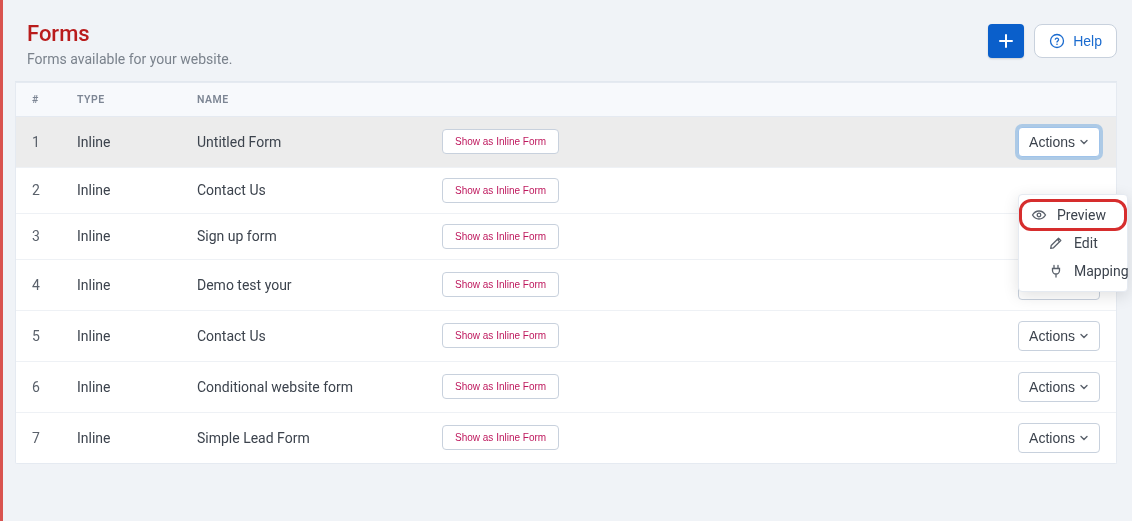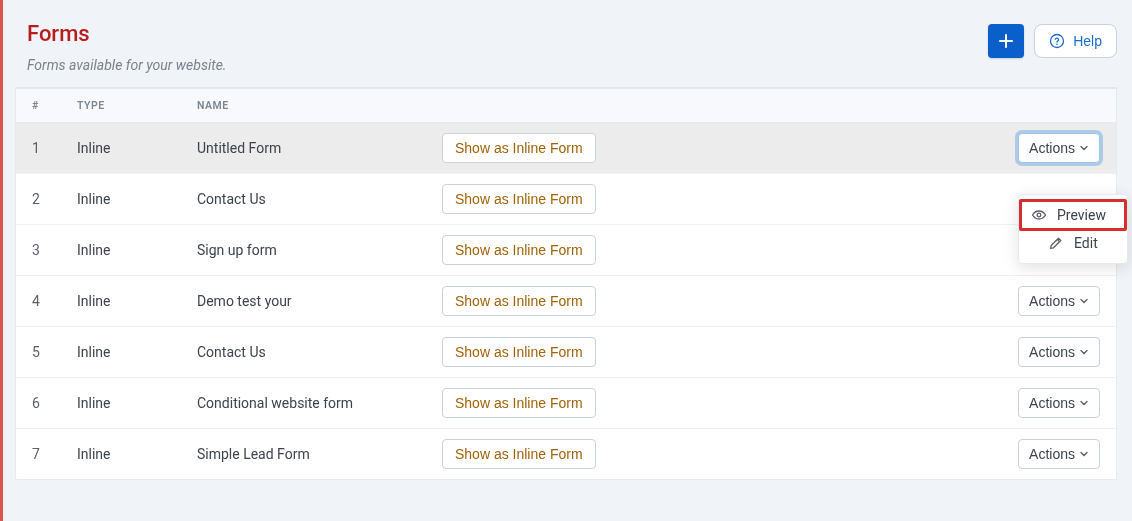--- a/index.html
+++ b/index.html
@@ -30,24 +30,23 @@
     padding-left: 12px;
     padding-right: 0;
   }
   .title-block h1 {
     font-size: 22px;
     font-weight: 500;
     color: #b91c1c;
     line-height: 1.3;
   }
   .title-block p {
-    font-style: italic;
     color: #7a828c;
     font-size: 14px;
-    margin-top: 8px;
+    margin-top: 2px;
   }
   .header-actions {
     display: flex;
     gap: 10px;
     align-items: center;
     padding-top: 4px;
   }
   .add-btn {
     width: 36px;
     height: 34px;
@@ -107,24 +106,24 @@
     font-size: 14px;
   }
   .trow:last-child{border-bottom:none;}
   .trow.highlight {
     background: #ececec;
   }
   .trow .col-num { color: #5a616b; }
   .inline-btn {
     border: 1px solid #c8d1dd;
     background: #fff;
-    color: #a16207;
+    color: #be185d;
     border-radius: 4px;
     padding: 6px 12px;
-    font-size: 14px;
+    font-size: 10px;
     cursor: pointer;
   }
   .actions-btn {
     border: 1px solid #c8d1dd;
     background: #fff;
     color: #3c434d;
     border-radius: 4px;
     padding: 6px 10px;
     font-size: 14px;
     cursor: pointer;
@@ -152,21 +151,21 @@
     display: flex;
     align-items: center;
     gap: 10px;
     padding: 6px 29px;
     color: #3c434d;
     cursor: pointer;
     font-size: 14px;
   }
   .dropdown-item.highlighted {
     border: 3px solid #d62d2d;
-    border-radius: 2px;
+    border-radius: 12px;
     margin: -2px 0;
     padding: 5px 9px;
     text-align: center;
   }
   .dropdown-item svg { flex-shrink:0; }
   svg { display:block; }
 </style>
 </head>
 <body>
 
@@ -298,14 +297,20 @@
         </svg>
         <span>Preview</span>
       </div>
       <div class="dropdown-item">
         <svg width="16" height="16" viewBox="0 0 16 16" fill="none">
           <path d="M10.5 3.2l2.3 2.3-7.3 7.3-2.8.5.5-2.8 7.3-7.3z" stroke="#5a616b" stroke-width="1.3" stroke-linejoin="round"></path>
           <path d="M9.3 4.4l2.3 2.3" stroke="#5a616b" stroke-width="1.3"></path>
         </svg>
         <span>Edit</span>
       </div>
+      <div class="dropdown-item">
+        <svg width="16" height="16" viewBox="0 0 16 16" fill="none">
+          <path d="M6 2.5v3M10 2.5v3M4.5 5.5h7v2a3.5 3.5 0 0 1-7 0v-2zM8 11v3" stroke="#5a616b" stroke-width="1.3" stroke-linecap="round" fill="none"></path>
+        </svg>
+        <span>Mapping</span>
+      </div>
     </div>
 </div>
 
 </body></html>

